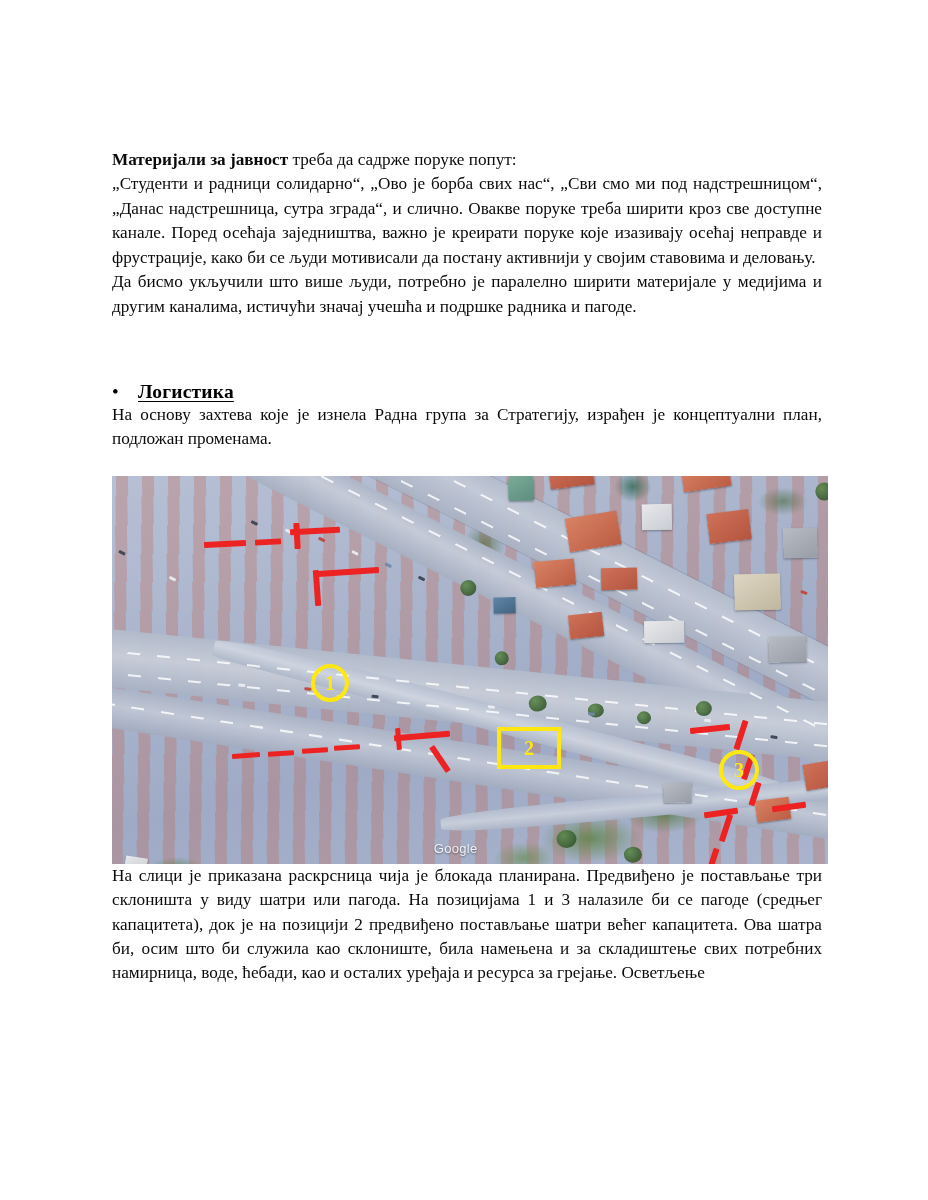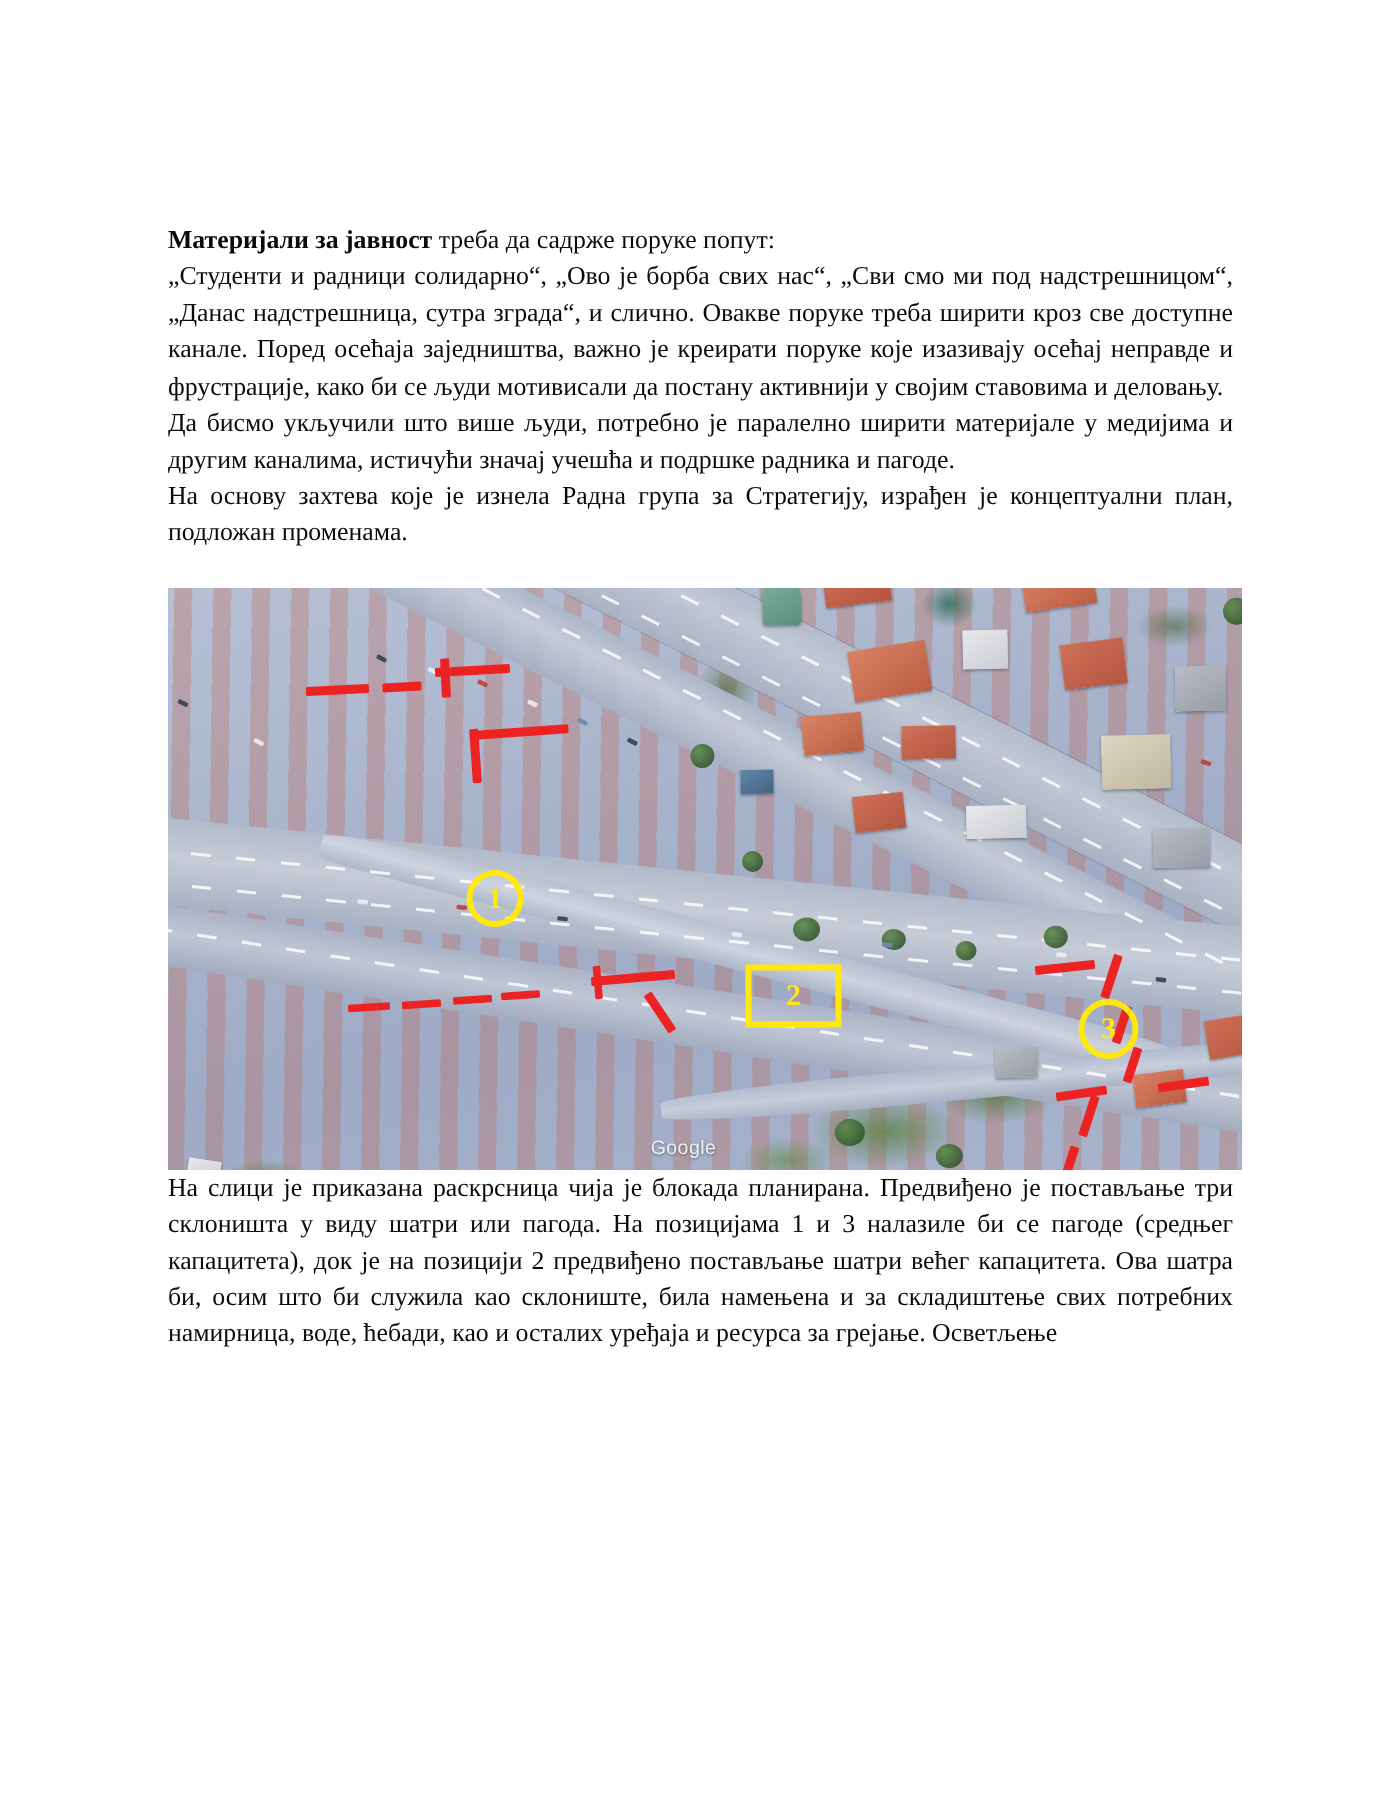--- a/index.html
+++ b/index.html
@@ -232,20 +232,24 @@
 <div class="page">
 
   <div class="content">
 
     <p class="body-text lead-line"><b>Материјали за јавност</b><span> треба да садрже поруке попут:</span></p>
 
     <p class="body-text">„Студенти и радници солидарно“, „Ово је борба свих нас“, „Сви смо ми под надстрешницом“, „Данас надстрешница, сутра зграда“, и слично. Овакве поруке треба ширити кроз све доступне канале. Поред осећаја заједништва, важно је креирати поруке које изазивају осећај неправде и фрустрације, како би се људи мотивисали да постану активнији у својим ставовима и деловању.</p>
 
     <p class="body-text para-gap-md">Да бисмо укључили што више људи, потребно је паралелно ширити материјале у медијима и другим каналима, истичући значај учешћа и подршке радника и пагоде.</p>
 
+    <div class="bullet-head">
+      <span class="bullet-dot"></span>
+      <span class="bullet-label">Логистика</span>
+    </div>
 
     <p class="body-text after-head">На основу захтева које је изнела Радна група за Стратегију, израђен је концептуални план, подложан променама.</p>
 
     <div class="map-wrap">
       <div class="map-inner">
 
         <div class="band hw1"></div>
         <div class="band hw2"></div>
         <div class="band hw3"></div>
         <div class="band hw4"></div>

